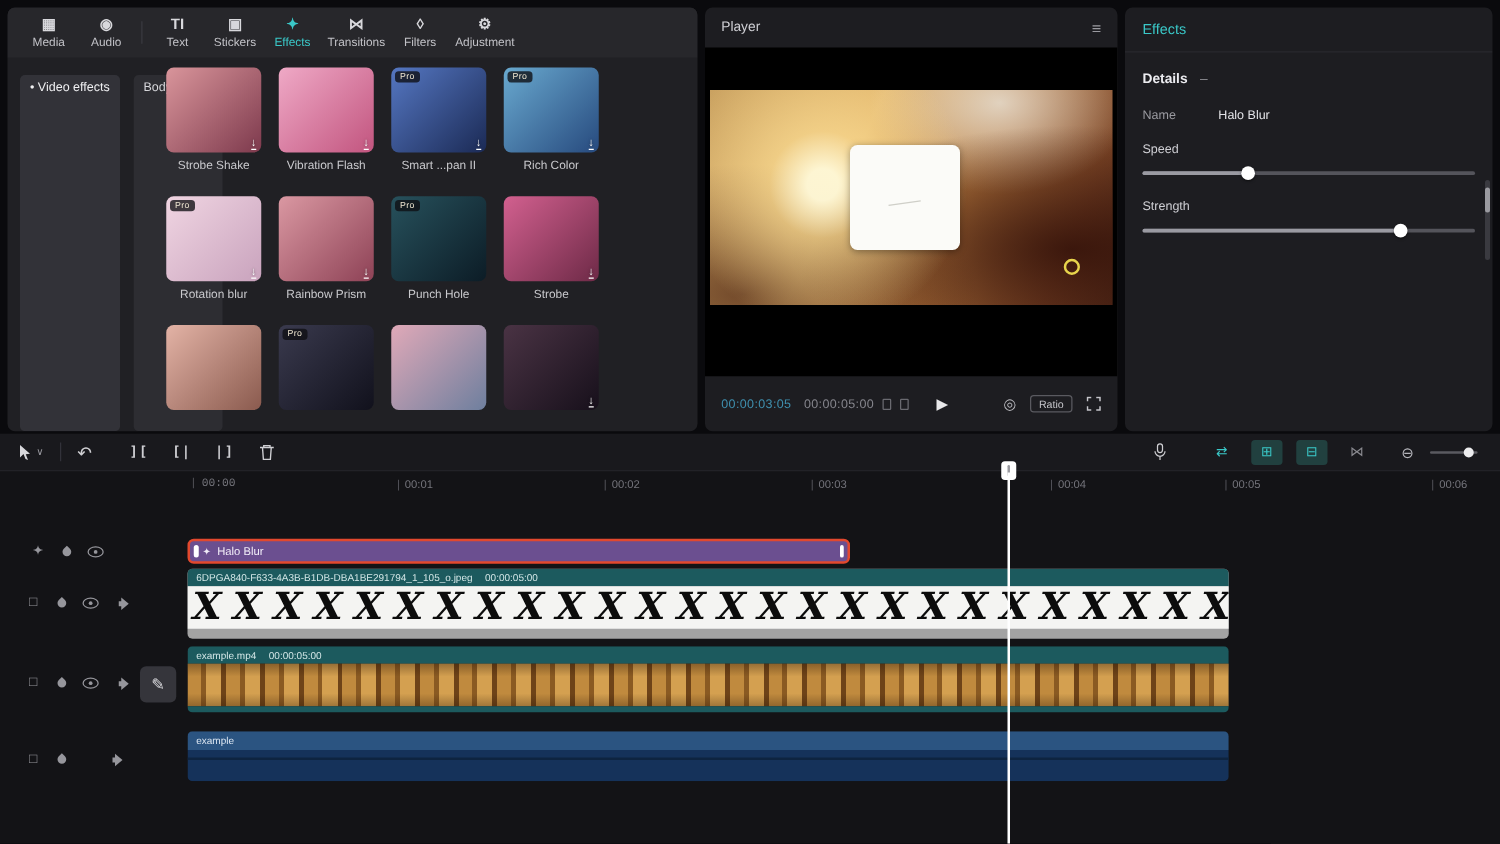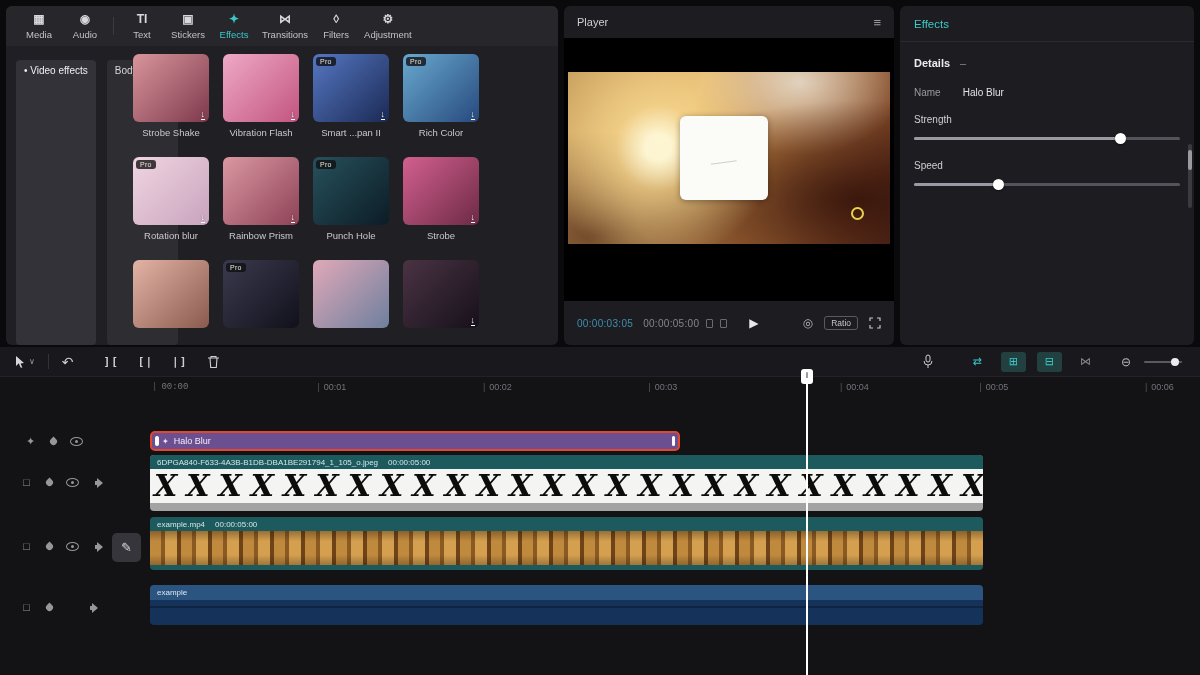--- a/index.html
+++ b/index.html
@@ -50,21 +50,21 @@
   #focus-icon{color:#b8b8bd;font-size:12px;cursor:pointer}
   #ratio-btn{border:1px solid #5a5a60;border-radius:3px;padding:1px 6px;font-size:8.5px;color:#c5c5ca;cursor:pointer}
   #fullscreen-icon{cursor:pointer;display:flex}
 
   
   #panel-details{left:900px;top:6px;width:294px;height:339px;background:#1d1d21}
   #fx-header{height:36px;display:flex;align-items:center;padding:0 14px;font-size:11.5px;color:#3ac8c8;border-bottom:1px solid #29292e}
   #details-row{margin:15px 14px 0;display:flex;align-items:center;gap:10px}
   #details-label{font-size:11px;color:#ececf0;font-weight:bold}
   #details-caret{color:#8a8a90;font-size:11px}
-  #name-row{margin:18px 14px 16px;display:flex;gap:22px;font-size:10px;align-items:center}
+  #name-row{margin:18px 14px 16px;display:flex;gap:34px;font-size:10px;align-items:center}
   #name-label{color:#9a9aa0}
   #name-value{color:#e2e2e6}
   .slider-group{margin:15px 14px 0}
   .slider-label{font-size:10px;color:#cfcfd4}
   .slider{position:relative;height:13px;margin-top:7px}
   .slider .track{position:absolute;top:5px;left:0;right:0;height:2.5px;background:#54545b;border-radius:2px}
   .slider .fill{position:absolute;top:5px;left:0;height:2.5px;background:#9a9aa2;border-radius:2px}
   .slider .handle{position:absolute;top:1px;width:11px;height:11px;background:#fff;border-radius:50%;box-shadow:0 1px 2px rgba(0,0,0,.5);cursor:pointer}
   #fx-scrollbar{position:absolute;right:2px;top:138px;width:4px;height:64px;background:#3a3a40;border-radius:2px}
   #fx-scroll-thumb{position:absolute;left:0;top:6px;width:4px;height:20px;background:#9a9aa0;border-radius:2px}
@@ -280,33 +280,33 @@
   <div id="fx-header">Effects</div>
   <div id="details-row">
     <span id="details-label">Details</span>
     <span id="details-caret">–</span>
   </div>
   <div id="name-row">
     <span id="name-label">Name</span>
     <span id="name-value">Halo Blur</span>
   </div>
   <div class="slider-group">
+    <div class="slider-label">Speed</div>
+    <div class="slider">
+      <div class="track"></div>
+      <div class="fill" style="width: 32%;"></div>
+      <div class="handle" style="left: calc(32% - 6px);"></div>
+    </div>
+  </div>
+  <div class="slider-group">
     <div class="slider-label">Strength</div>
     <div class="slider">
       <div class="track"></div>
       <div class="fill" style="width: 78%;"></div>
       <div class="handle" style="left: calc(78% - 6px);"></div>
-    </div>
-  </div>
-  <div class="slider-group">
-    <div class="slider-label">Speed</div>
-    <div class="slider">
-      <div class="track"></div>
-      <div class="fill" style="width: 32%;"></div>
-      <div class="handle" style="left: calc(32% - 6px);"></div>
     </div>
   </div>
   <div id="fx-scrollbar">
     <div id="fx-scroll-thumb"></div>
   </div>
 </div>
 
 <div id="timeline">
   <div id="tl-toolbar">
     <span class="tl-icon">

